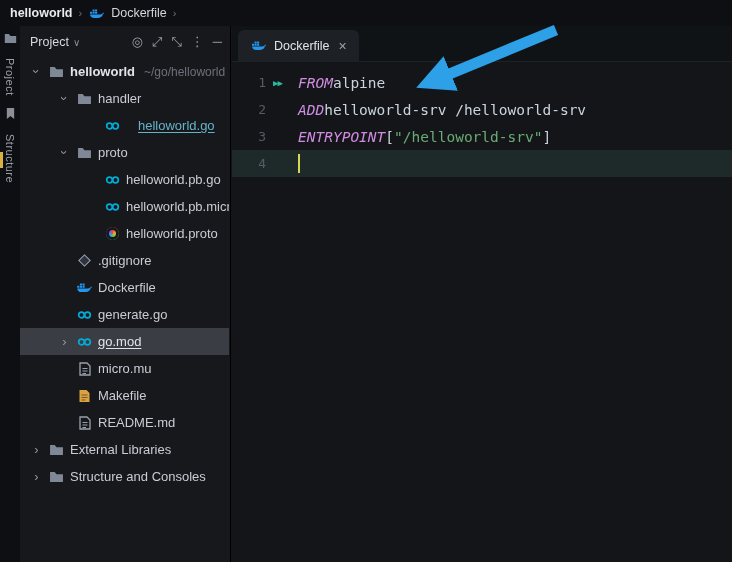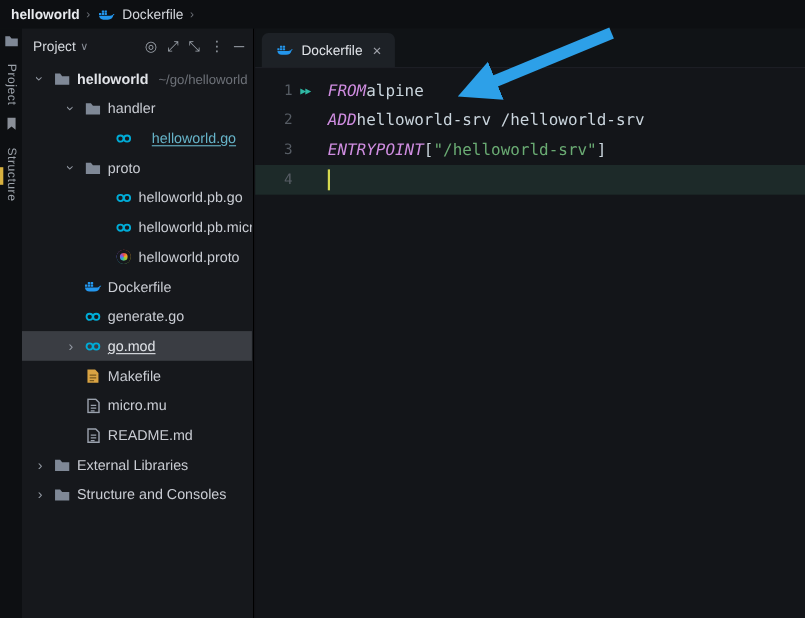--- a/index.html
+++ b/index.html
@@ -212,20 +212,27 @@
     </div>
 
     <div class="row l2">
       <span class="chev"></span>
       <span class="ic">
           <span class="proto-ic"></span>
         </span>
       <span class="lbl">helloworld.proto</span>
     </div>
 
+    <div class="row l1">
+      <span class="chev"></span>
+      <span class="ic">
+          <span class="diamond"></span>
+        </span>
+      <span class="lbl">.gitignore</span>
+    </div>
 
     <div class="row l1">
       <span class="chev"></span>
       <span class="ic">
           <svg width="15" height="11" viewBox="0 0 16 12">
             <g fill="#2396ED">
               <rect x="0" y="4" width="2.4" height="2.2" rx="0.3"></rect>
               <rect x="2.9" y="4" width="2.4" height="2.2" rx="0.3"></rect>
               <rect x="5.8" y="4" width="2.4" height="2.2" rx="0.3"></rect>
               <rect x="2.9" y="1.5" width="2.4" height="2.2" rx="0.3"></rect>
@@ -256,37 +263,37 @@
             <circle cx="11.2" cy="6" r="3" fill="none" stroke="#00acd7" stroke-width="1.8"></circle>
           </svg>
         </span>
       <span class="lbl u sel-lbl">go.mod</span>
     </div>
 
 
     <div class="row l1">
       <span class="chev"></span>
       <span class="ic">
+          <svg width="12" height="14" viewBox="0 0 12 14">
+            <path d="M1 1h7l3 3v9H1z" fill="none" stroke="#9aa1ad" stroke-width="1.3"></path>
+            <path d="M3.5 6.5h5M3.5 9h5M3.5 11.5h3.5" stroke="#9aa1ad" stroke-width="1.1"></path>
+          </svg>
+        </span>
+      <span class="lbl">micro.mu</span>
+    </div>
+
+    <div class="row l1">
+      <span class="chev"></span>
+      <span class="ic">
           <svg width="13" height="14" viewBox="0 0 12 14">
             <path d="M1 1h7l3 3v9H1z" fill="#d9a343"></path>
             <path d="M3 6h6M3 8.5h6M3 11h4" stroke="#7a5a1e" stroke-width="1.2"></path>
           </svg>
         </span>
       <span class="lbl">Makefile</span>
-    </div>
-
-    <div class="row l1">
-      <span class="chev"></span>
-      <span class="ic">
-          <svg width="12" height="14" viewBox="0 0 12 14">
-            <path d="M1 1h7l3 3v9H1z" fill="none" stroke="#9aa1ad" stroke-width="1.3"></path>
-            <path d="M3.5 6.5h5M3.5 9h5M3.5 11.5h3.5" stroke="#9aa1ad" stroke-width="1.1"></path>
-          </svg>
-        </span>
-      <span class="lbl">micro.mu</span>
     </div>
 
     <div class="row l1">
       <span class="chev"></span>
       <span class="ic">
           <svg width="12" height="14" viewBox="0 0 12 14">
             <path d="M1 1h7l3 3v9H1z" fill="none" stroke="#9aa1ad" stroke-width="1.3"></path>
             <path d="M3.5 6.5h5M3.5 9h5M3.5 11.5h3.5" stroke="#9aa1ad" stroke-width="1.1"></path>
           </svg>
         </span>

